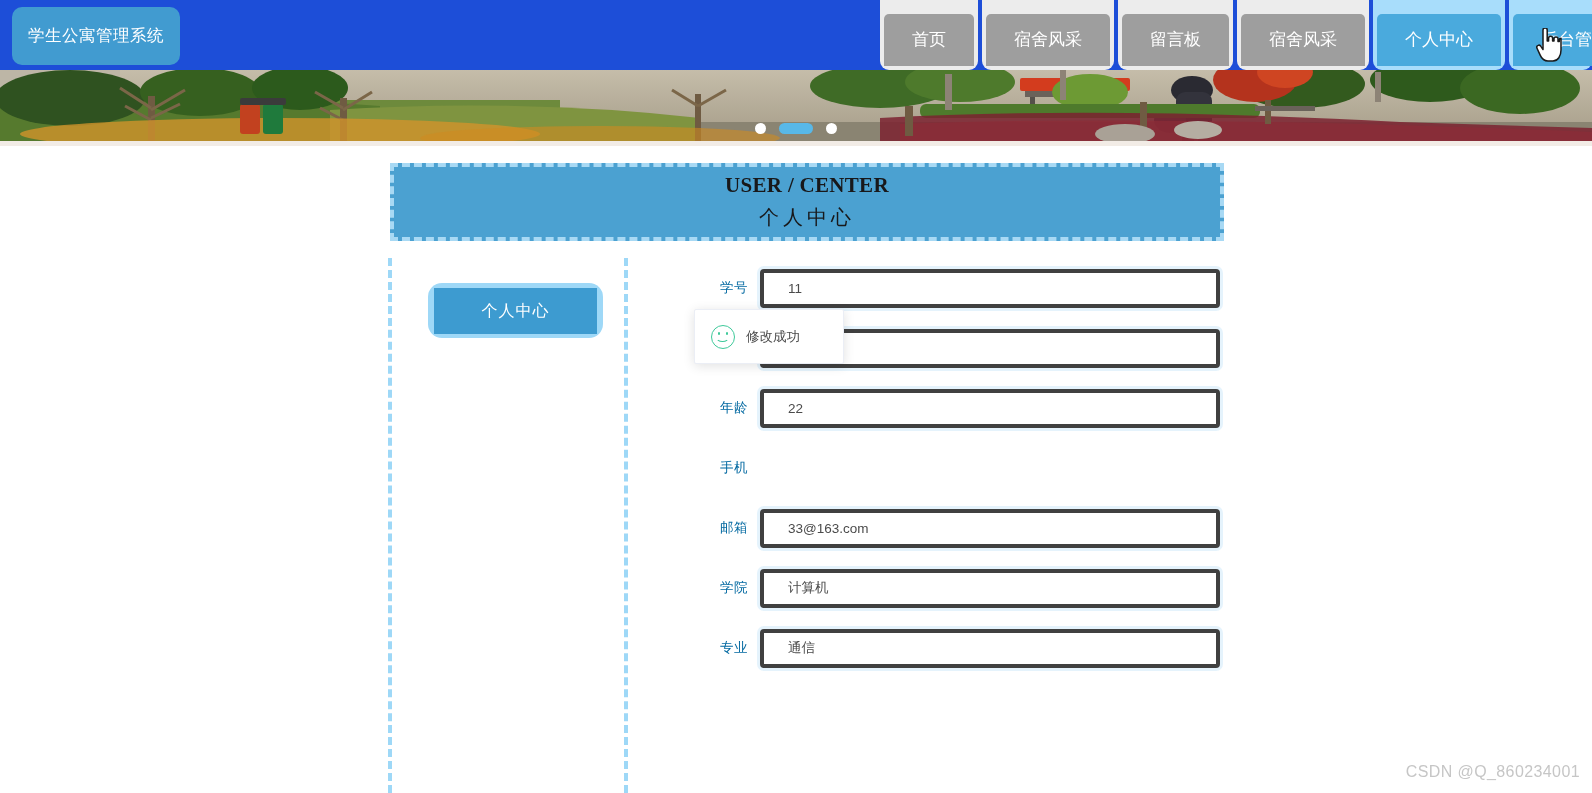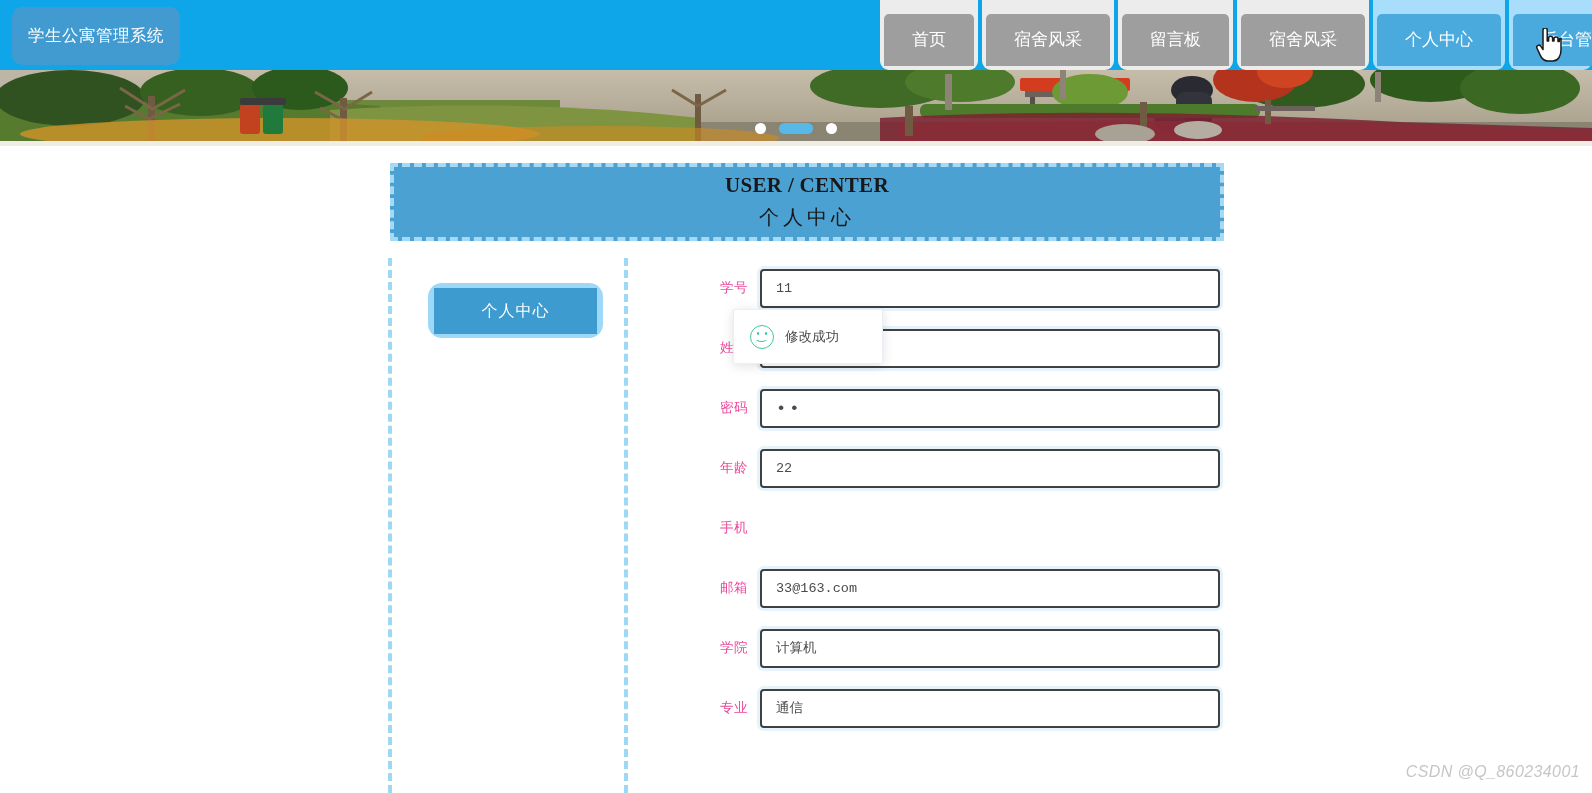--- a/index.html
+++ b/index.html
@@ -7,21 +7,21 @@
     width: 1592px; height: 793px;
     overflow: hidden;
     background: #ffffff;
     font-family: "Liberation Sans", "DejaVu Sans", sans-serif;
   }
 
   
   .header {
     position: absolute; top: 0; left: 0;
     width: 1592px; height: 70px;
-    background: #0ea5e9;
+    background: #1d4ed8;
     z-index: 30;
   }
   .brand {
     position: absolute; left: 12px; top: 7px;
     width: 168px; height: 58px;
     background: #419bd0;
     border-radius: 10px;
     display: flex; align-items: center; justify-content: center;
     color: #ffffff;
     font-size: 16.5px;
@@ -126,50 +126,50 @@
     font-family: "DejaVu Sans", sans-serif;
     letter-spacing: 1px;
   }
 
   
   .form { position: absolute; left: 700px; top: 0; width: 520px; }
   .form-row { display: flex; align-items: center; height: 60px; }
   .form-label {
     width: 48px; flex: 0 0 48px;
     text-align: right;
-    font-size: 13.5px; color: #ec4899;
+    font-size: 13.5px; color: #0369a1;
     font-family: "DejaVu Sans", sans-serif;
     letter-spacing: .5px;
     margin-right: 12px;
   }
   .form-input {
     flex: 1; height: 39px;
     background: #ffffff;
-    border: 2px solid #404040;
+    border: 4px solid #404040;
     border-radius: 4px;
     box-shadow: 0 0 0 3px rgba(168,214,244,.30);
     display: flex; align-items: center;
-    padding: 0 14px;
+    padding: 0 24px;
     font-size: 13.5px; color: #4b4b4b;
-    font-family: Liberation Mono, monospace;
+    font-family: Liberation Sans, sans-serif;
     position: relative;
   }
   .caret {
     position: absolute; right: 13px; top: 50%;
     margin-top: -3px;
     width: 0; height: 0;
     border-left: 6px solid transparent;
     border-right: 6px solid transparent;
     border-top: 7px solid #bdbdbd;
   }
   .pwd { letter-spacing: 3px; font-size: 17px; line-height: 1; color: #4b4b4b; }
 
   
   .toast {
-    position: absolute; left: 733px; top: 309px;
+    position: absolute; left: 694px; top: 309px;
     width: 150px; height: 55px;
     background: #ffffff;
     border: 1px solid #ebeef5;
     box-shadow: 0 2px 12px rgba(0,0,0,.12);
     display: flex; align-items: center;
     padding-left: 16px;
     z-index: 40;
     border-radius: 2px;
   }
   .toast-icon {
@@ -197,21 +197,20 @@
     font-family: "DejaVu Sans", sans-serif;
   }
 
   
   .watermark {
     position: absolute; right: 12px; bottom: 12px;
     font-size: 16px; color: #c6c6c6;
     font-family: "Liberation Sans", sans-serif;
     letter-spacing: .4px;
     z-index: 50;
-    font-style: italic;
   }
 
   
   .cursor { position: absolute; left: 1536px; top: 28px; z-index: 60; }
 </style>
 </head>
 <body>
 
 <div class="hero">
   <div class="hero-photo">
@@ -325,24 +324,20 @@
     <div class="form-row">
       <div class="form-label">学号</div>
       <div class="form-input">11</div>
     </div>
 
     <div class="form-row">
       <div class="form-label">姓名</div>
       <div class="form-input">张三</div>
     </div>
 
-    <div class="form-row">
-      <div class="form-label">密码</div>
-      <div class="form-input pwd">••</div>
-    </div>
 
 
     <div class="form-row">
       <div class="form-label">年龄</div>
       <div class="form-input">22</div>
     </div>
 
     <div class="form-row">
       <div class="form-label">手机</div>
     </div>

